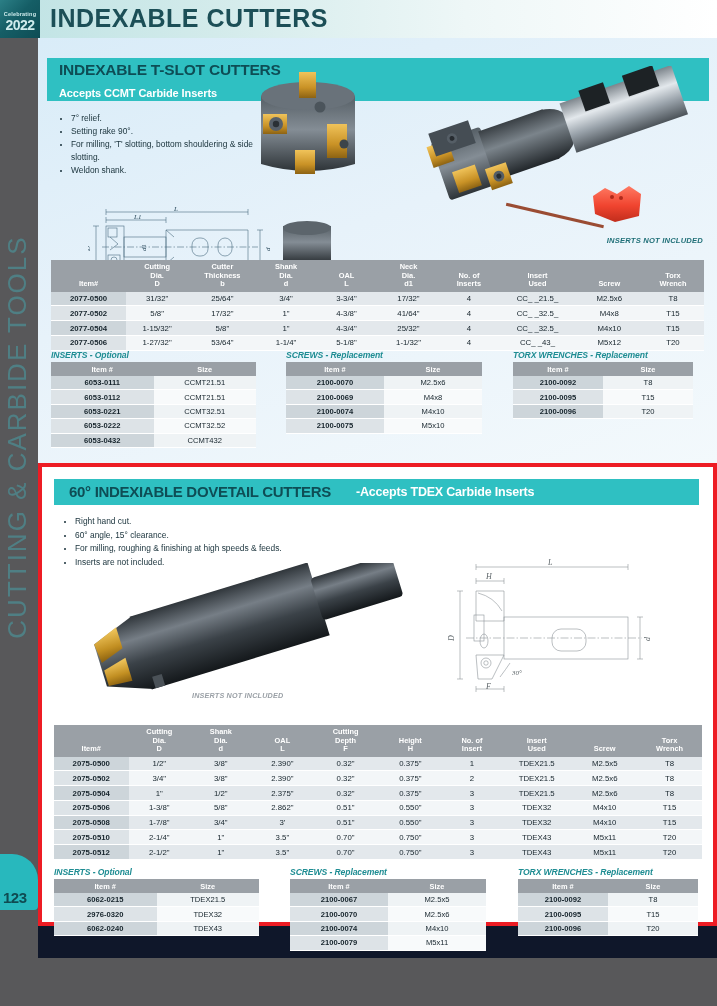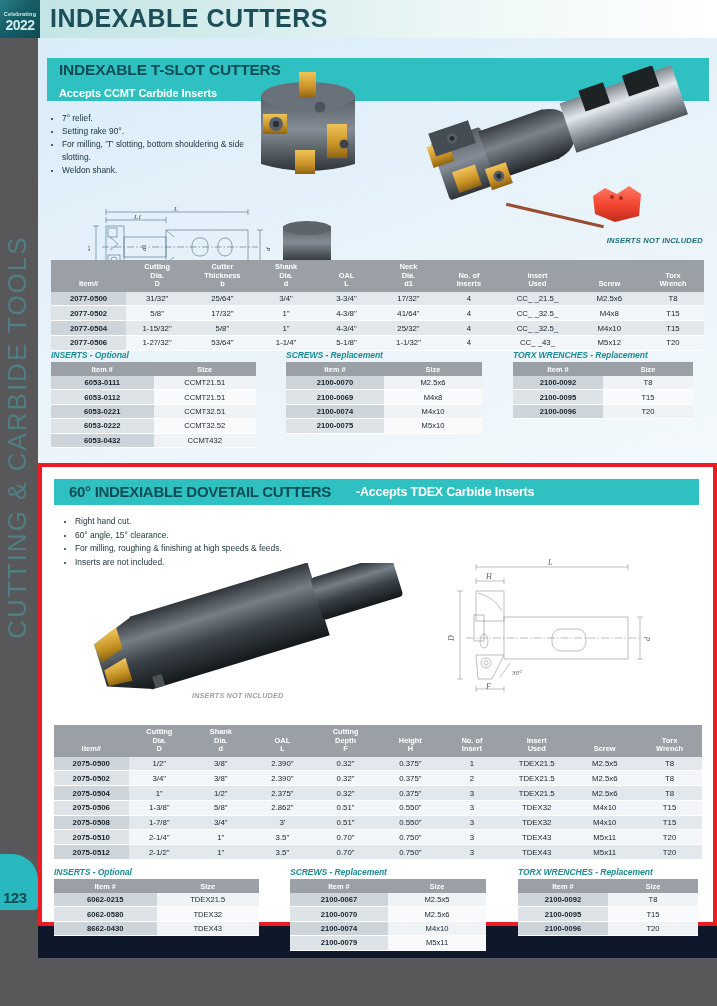--- a/index.html
+++ b/index.html
@@ -81,21 +81,21 @@
     font-family: "Liberation Sans", sans-serif;
   }
   .sec-band .t2 {
     position: absolute; left: 12px; top: 29px;
     font-size: 11px; font-weight: 700; color: #ffffff; letter-spacing: -.1px;
   }
   .bullets {
     position: absolute; left: 22px; top: 74px; width: 210px;
     font-size: 8.4px; color: #18313a; line-height: 1.55;
   }
-  .bullets li { margin-left: 2px; list-style: disc; }
+  .bullets li { margin-left: 11px; list-style: disc; }
   .bullets li::marker { font-size: 7px; }
 
   
   .dwg1 { position: absolute; left: 50px; top: 168px; }
   .photo1 { position: absolute; left: 205px; top: 28px; }
   .not-incl-1 {
     position: absolute; right: 14px; top: 198px;
     font-size: 7.6px; font-weight: 700; font-style: italic;
     color: #1f6f77; letter-spacing: .2px;
   }
@@ -780,25 +780,25 @@
               <th style="width:50%">Item #</th>
               <th style="width:50%">Size</th>
             </tr>
               </thead>
             <tbody>
                 <tr class="odd">
                   <td class="item">6062-0215</td>
                   <td class="size">TDEX21.5</td>
                 </tr>
                 <tr class="even">
-                  <td class="item">6062-0580</td>
+                  <td class="item">2976-0320</td>
                   <td class="size">TDEX32</td>
                 </tr>
                 <tr class="odd">
-                  <td class="item">8662-0430</td>
+                  <td class="item">6062-0240</td>
                   <td class="size">TDEX43</td>
                 </tr>
               </tbody>
           </table>
         </div>
 
         <div class="s2-screws">
           <div class="subhdr">SCREWS - Replacement</div>
           <table class="sub" style="width:196px">
             <thead>

